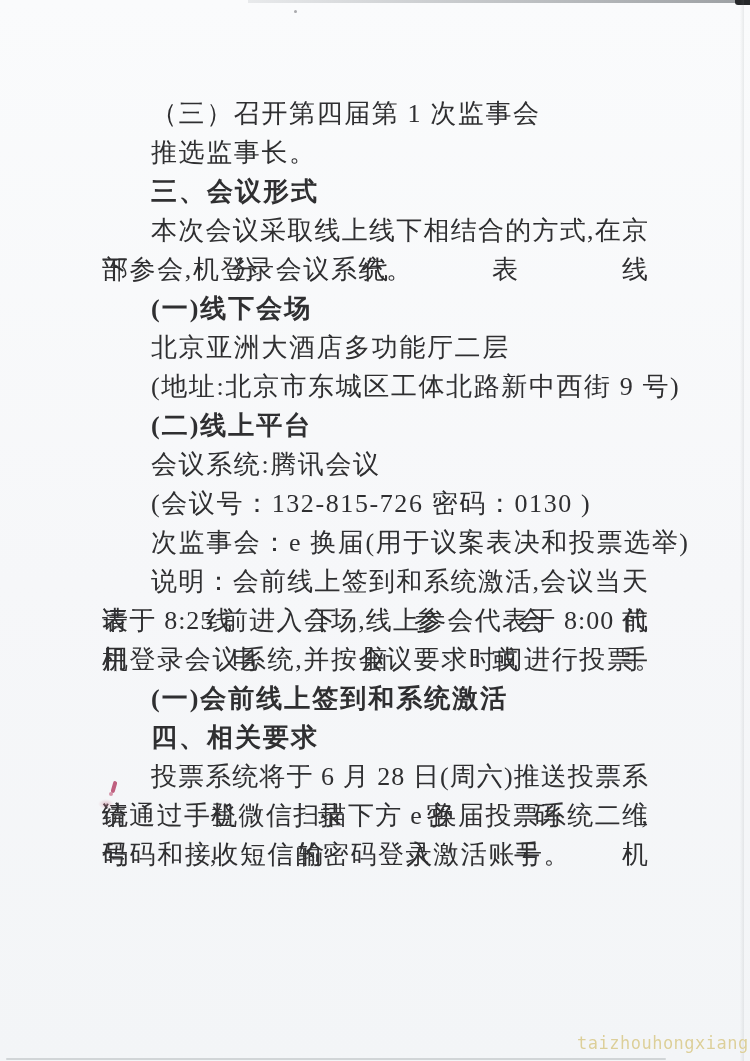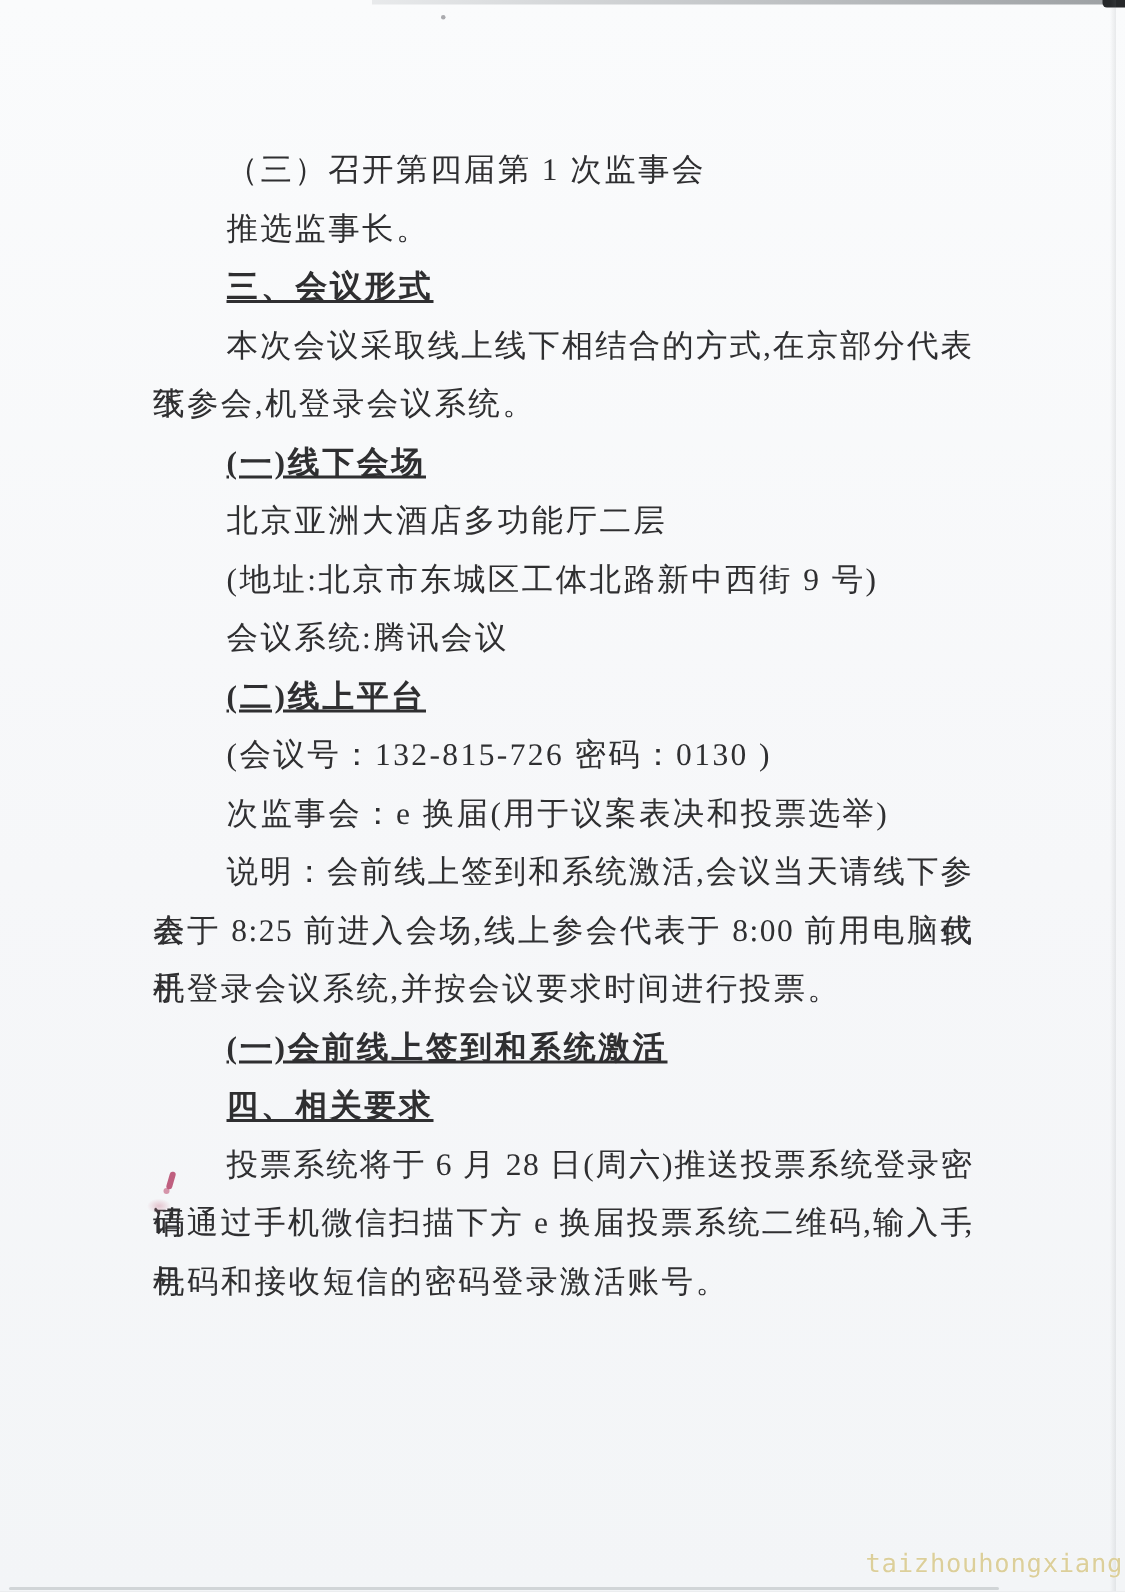--- a/index.html
+++ b/index.html
@@ -28,24 +28,24 @@
     position:absolute;top:0;right:6px;width:4px;height:1061px;
     background:linear-gradient(to right, rgba(0,0,0,0), rgba(120,126,130,0.14));
   }
   
   .text-block{
     position:absolute;left:102px;top:94px;width:547px;
     color:var(--ink,#2f2f31);
   }
   .line{
     height:39px;line-height:39px;
-    font-size:21px;letter-spacing:1.6px;
+    font-size:26px;letter-spacing:1.6px;
     white-space:nowrap;
   }
-  .line.bold{font-weight:bold;letter-spacing:2px;text-decoration:underline;}
+  .line.bold{font-weight:bold;letter-spacing:2px;}
   .line.indent{text-indent:49px;}
   .line.full{
     white-space:normal;
     text-align:justify;
     text-align-last:justify;
     letter-spacing:1px;
   }
   
   .ink-speck-1{
     position:absolute;left:112px;top:781px;width:4px;height:12px;
@@ -86,22 +86,22 @@
 
   <div class="text-block">
       <div class="line indent">（三）召开第四届第 1 次监事会</div>
       <div class="line indent">推选监事长。</div>
       <div class="line bold indent">三、会议形式</div>
       <div class="line indent full">本次会议采取线上线下相结合的方式,在京部分代表线</div>
       <div class="line">下参会,机登录会议系统。</div>
       <div class="line bold indent">(一)线下会场</div>
       <div class="line indent">北京亚洲大酒店多功能厅二层</div>
       <div class="line indent">(地址:北京市东城区工体北路新中西街 9 号)</div>
+      <div class="line bold indent">(二)线上平台</div>
       <div class="line indent">会议系统:腾讯会议</div>
-      <div class="line bold indent">(二)线上平台</div>
       <div class="line indent">(会议号：132-815-726 密码：0130 )</div>
       <div class="line indent">次监事会：e 换届(用于议案表决和投票选举)</div>
       <div class="line indent full">说明：会前线上签到和系统激活,会议当天请线下参会代</div>
       <div class="line full">表于 8:25 前进入会场,线上参会代表于 8:00 前用电脑或手</div>
       <div class="line">机登录会议系统,并按会议要求时间进行投票。</div>
       <div class="line bold indent">(一)会前线上签到和系统激活</div>
       <div class="line bold indent">四、相关要求</div>
       <div class="line indent full">投票系统将于 6 月 28 日(周六)推送投票系统登录密码,</div>
       <div class="line full">请通过手机微信扫描下方 e 换届投票系统二维码,输入手机</div>
       <div class="line">号码和接收短信的密码登录激活账号。</div>

